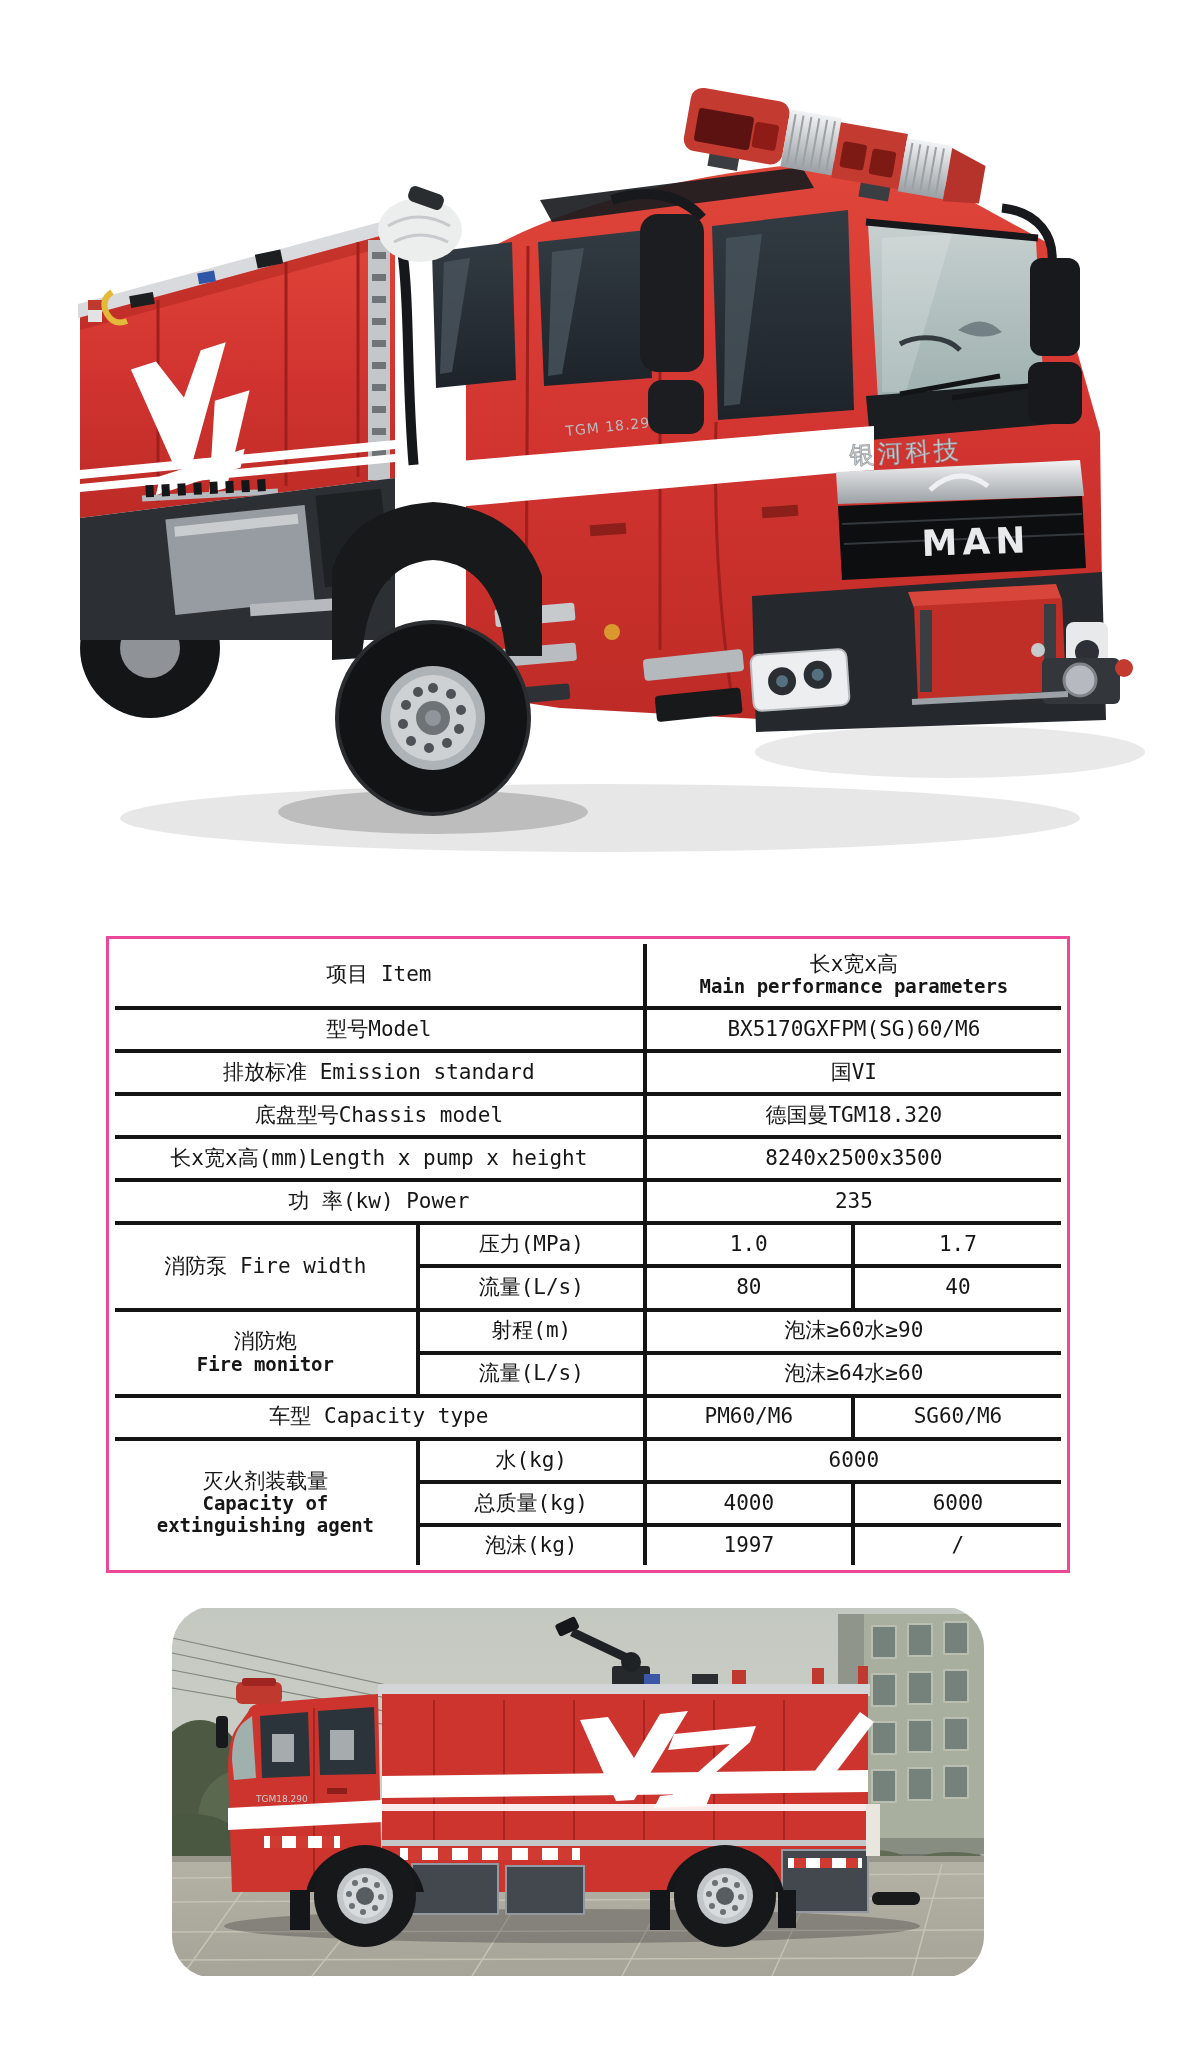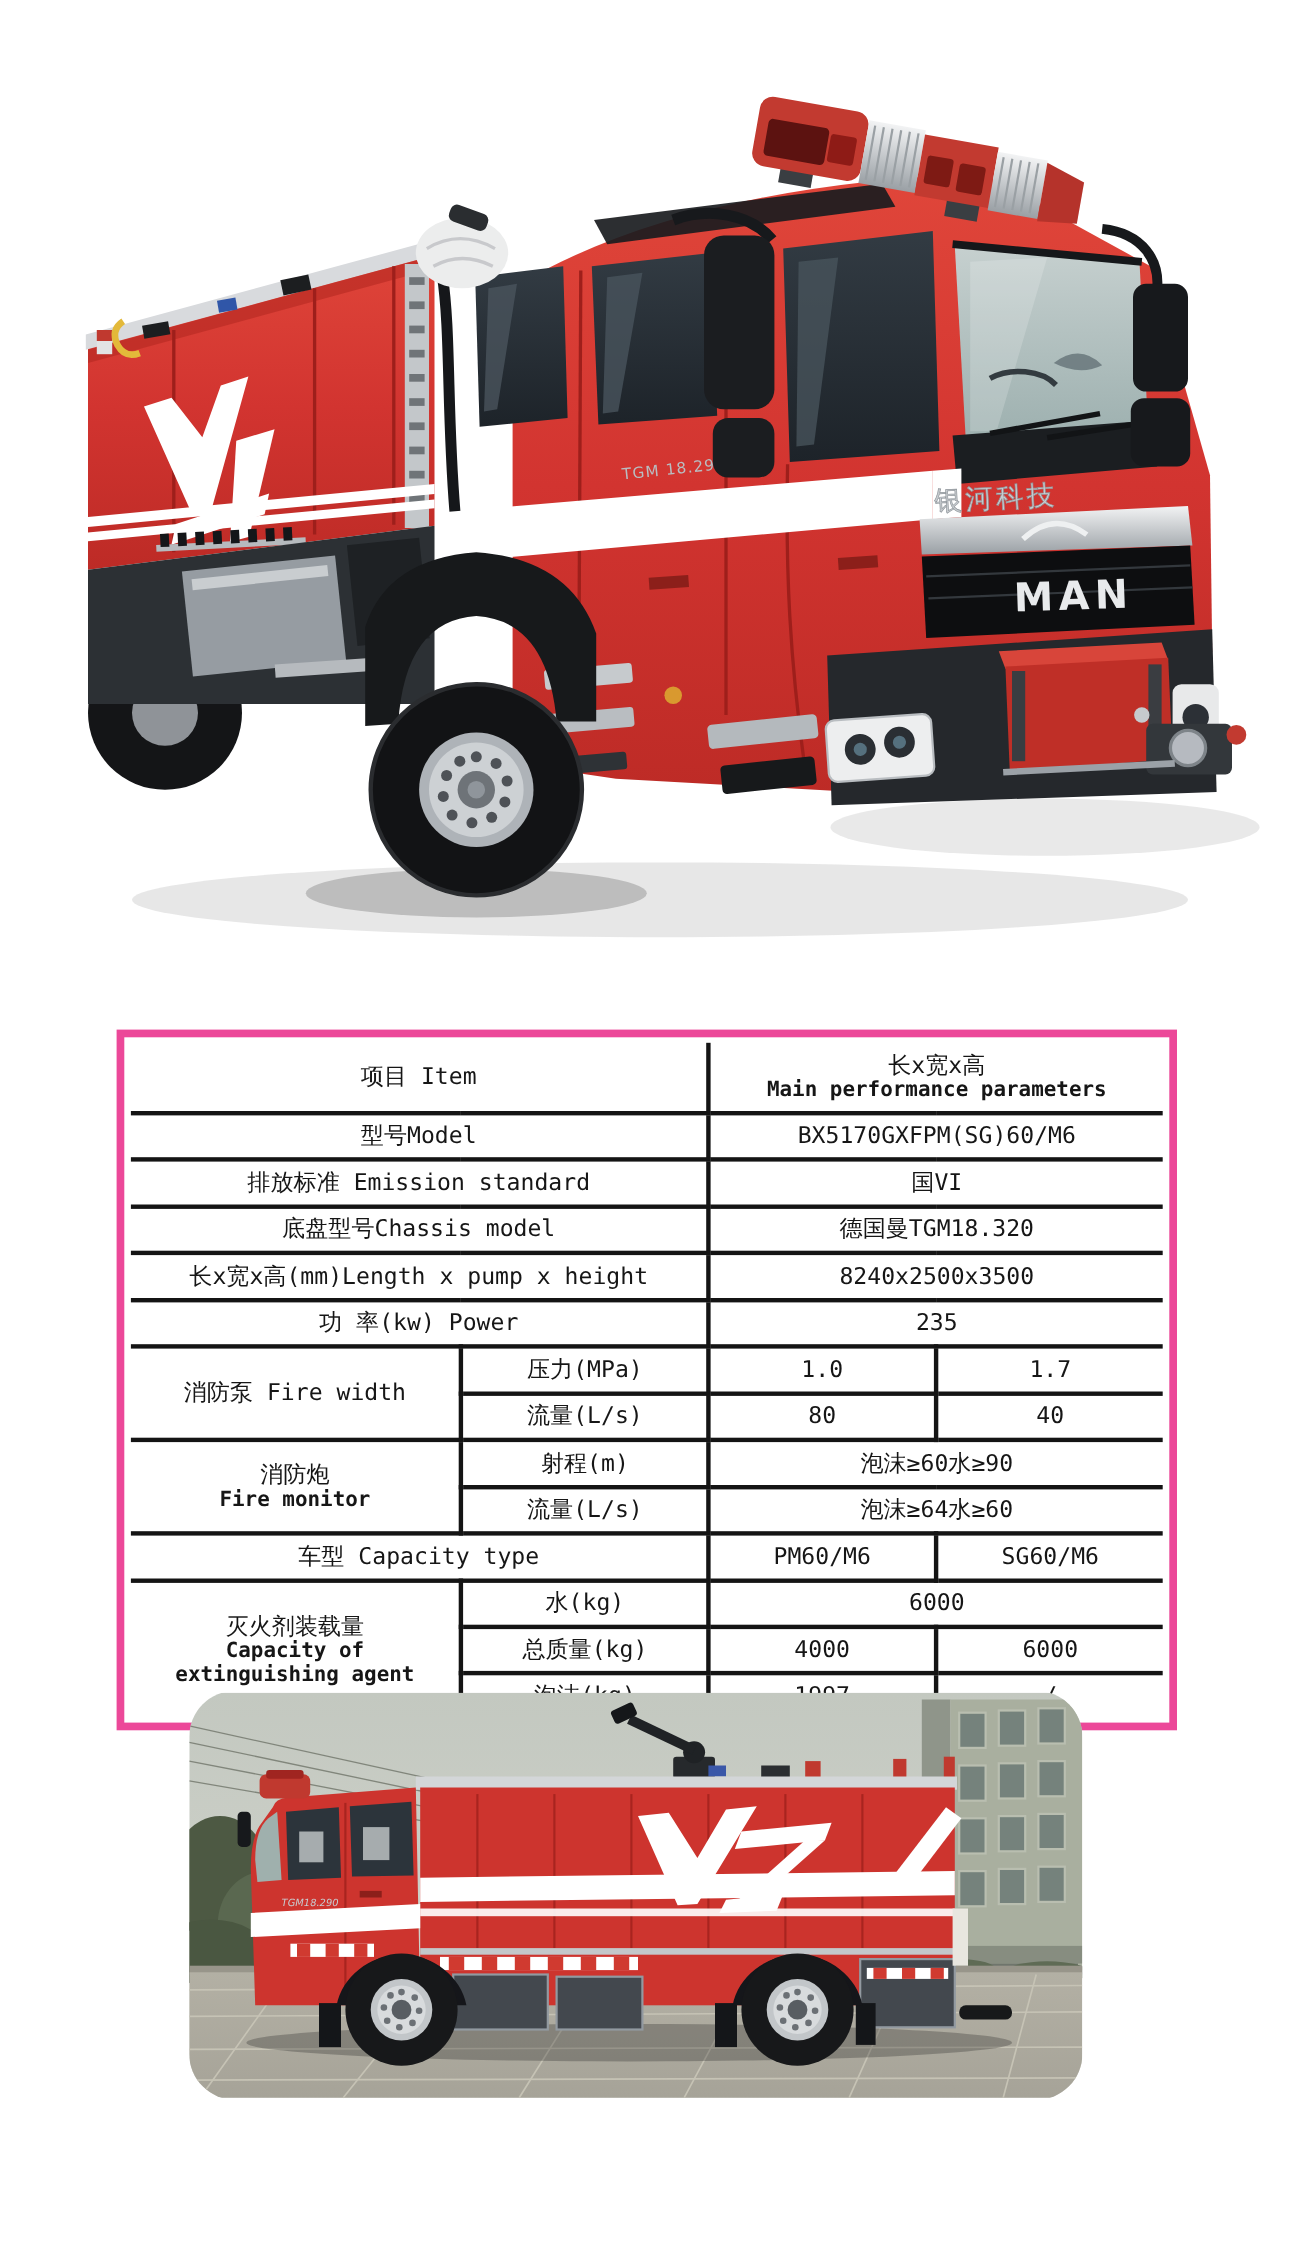--- a/index.html
+++ b/index.html
@@ -1,29 +1,29 @@
 <!DOCTYPE html>
 <html><head>
 <meta charset="utf-8">
 <style>
   html,body{margin:0;padding:0;background:#ffffff;}
   body{width:1177px;height:2055px;position:relative;overflow:hidden;
        font-family:"DejaVu Sans Mono","Liberation Mono",monospace;color:#161616;}
   .photo-top{position:absolute;left:40px;top:55px;width:1110px;height:815px;}
   .photo-top svg{display:block;width:100%;height:100%;}
   .spec-wrap{position:absolute;left:106px;top:936px;width:964px;height:637px;
-             border:7px solid #ec4899;box-sizing:border-box;padding:5px 6px;background:#fff;}
+             border:3px solid #ec4899;box-sizing:border-box;padding:5px 6px;background:#fff;}
   table.spec{width:100%;height:100%;border-collapse:collapse;table-layout:fixed;
              text-align:center;border-style:hidden;}
   table.spec td{border:4px solid #141414;padding:0 2px;vertical-align:middle;
                 font-size:21px;line-height:1.12;overflow:hidden;white-space:nowrap;}
   tr.hdr td{height:62px;}
   .sub{font-size:19px;display:block;font-weight:bold;}
-  .photo-bottom{position:absolute;left:172px;top:1537px;width:812px;height:372px;
-                border-radius:42px;overflow:hidden;font-style:italic;}
+  .photo-bottom{position:absolute;left:172px;top:1606px;width:812px;height:372px;
+                border-radius:42px;overflow:hidden;}
   .photo-bottom svg{display:block;width:100%;height:100%;}
   text{font-family:"DejaVu Sans","Liberation Sans",sans-serif;}
 </style>
 </head>
 <body>
 
 <div class="photo-top">
 <svg viewBox="40 55 1110 815" xmlns="http://www.w3.org/2000/svg">
   <defs>
     <linearGradient id="gRed" x1="0" y1="0" x2="0" y2="1">

